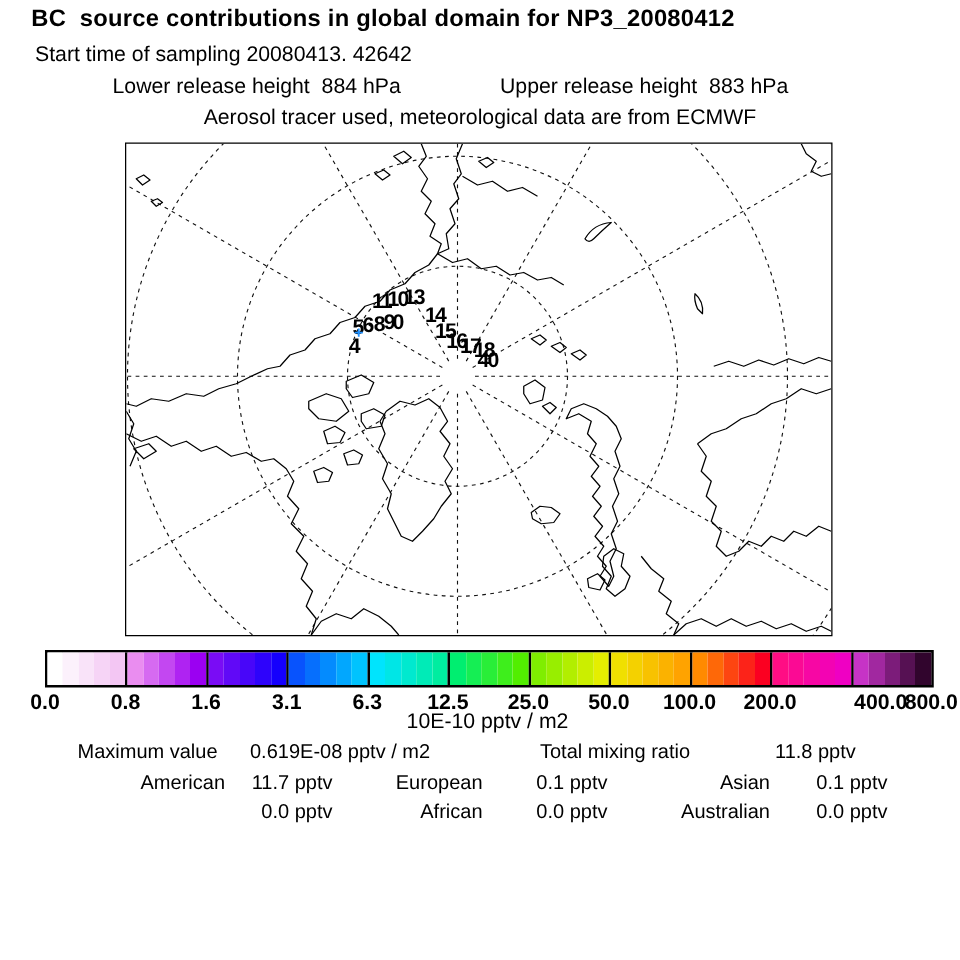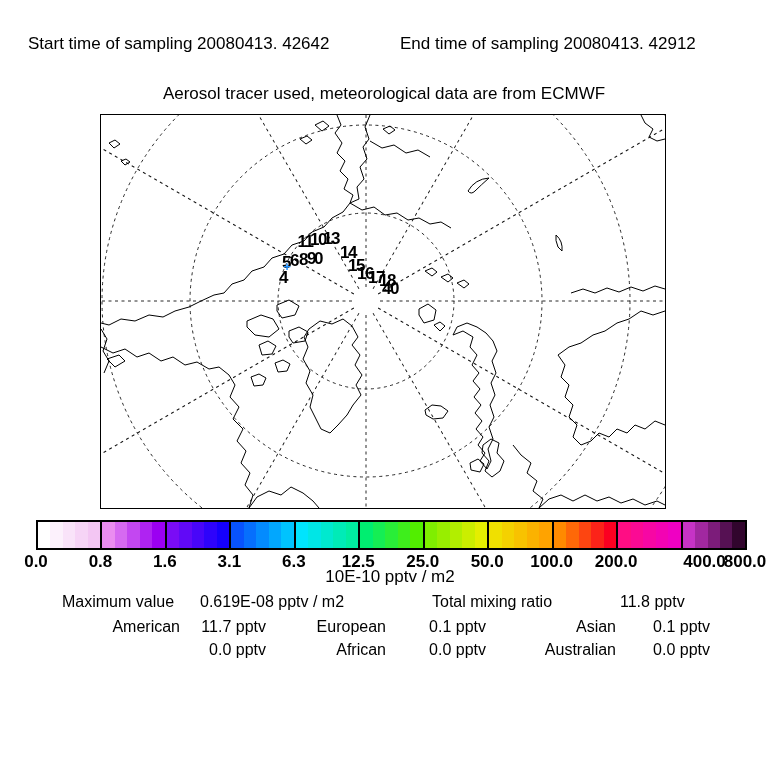--- a/index.html
+++ b/index.html
@@ -41,22 +41,24 @@
   .scell{position:absolute;top:0;font-size:16px;text-align:right;white-space:pre;}
   .sc0{left:0px;width:180px;}   .sc1{left:180px;width:86px;}
   .sc2{left:266px;width:120px;} .sc3{left:386px;width:100px;}
   .sc4{left:486px;width:130px;} .sc5{left:616px;width:94px;}
 </style>
 </head>
 <body>
 
 <div id="page">
 
+  <div id="title" class="abs">BC  source contributions in global domain for NP3_20080412</div>
   <div id="start-time" class="abs hline">Start time of sampling 20080413. 42642</div>
-  <div id="end-time" class="abs hline">End time of sampling 20080413. 42912</div>
+  <div id="lower-height" class="abs hline">Lower release height  884 hPa</div>
+  <div id="upper-height" class="abs hline">Upper release height  883 hPa</div>
   <div id="tracer-line" class="abs hline">Aerosol tracer used, meteorological data are from ECMWF</div>
 
   <div id="map">
     <svg width="564" height="393" viewBox="0 0 564 393">
       <g stroke="#111" stroke-width="0.9" fill="none" stroke-dasharray="3 3.5">
         <circle cx="265" cy="186" r="88"></circle>
         <circle cx="265" cy="186" r="176"></circle>
         <circle cx="265" cy="186" r="264"></circle>
         <circle cx="265" cy="186" r="352"></circle>
         <circle cx="265" cy="186" r="440"></circle>

